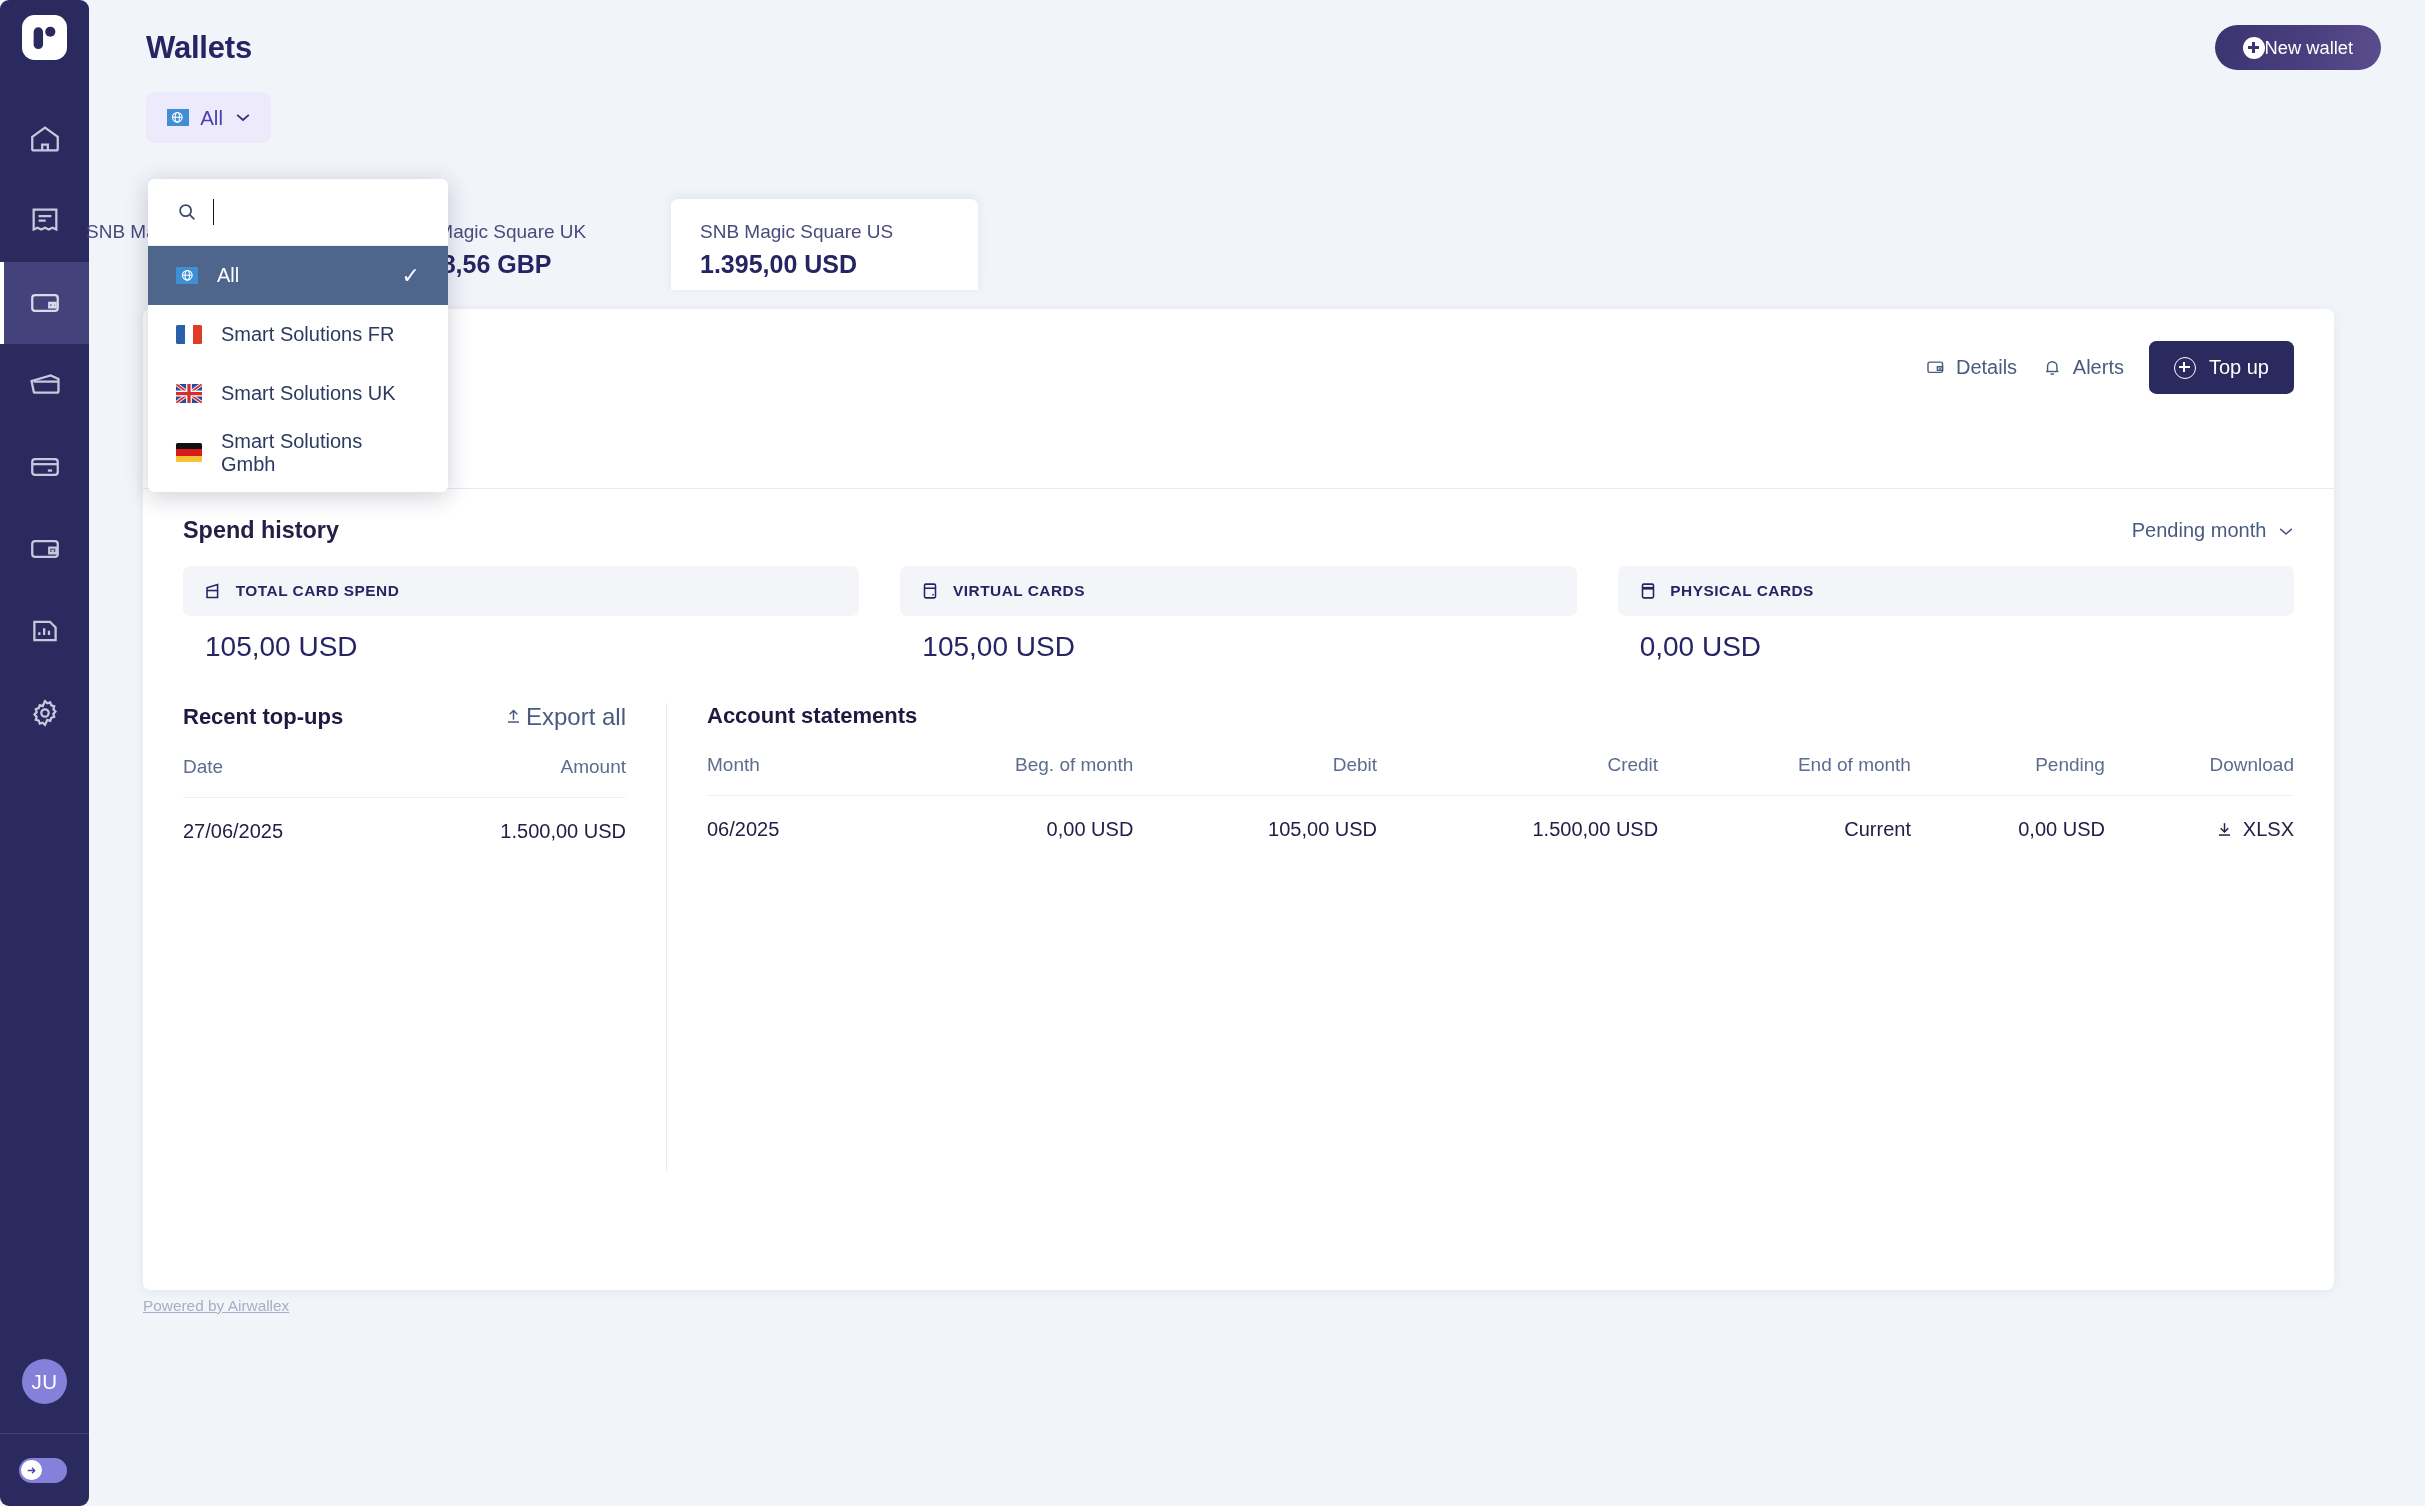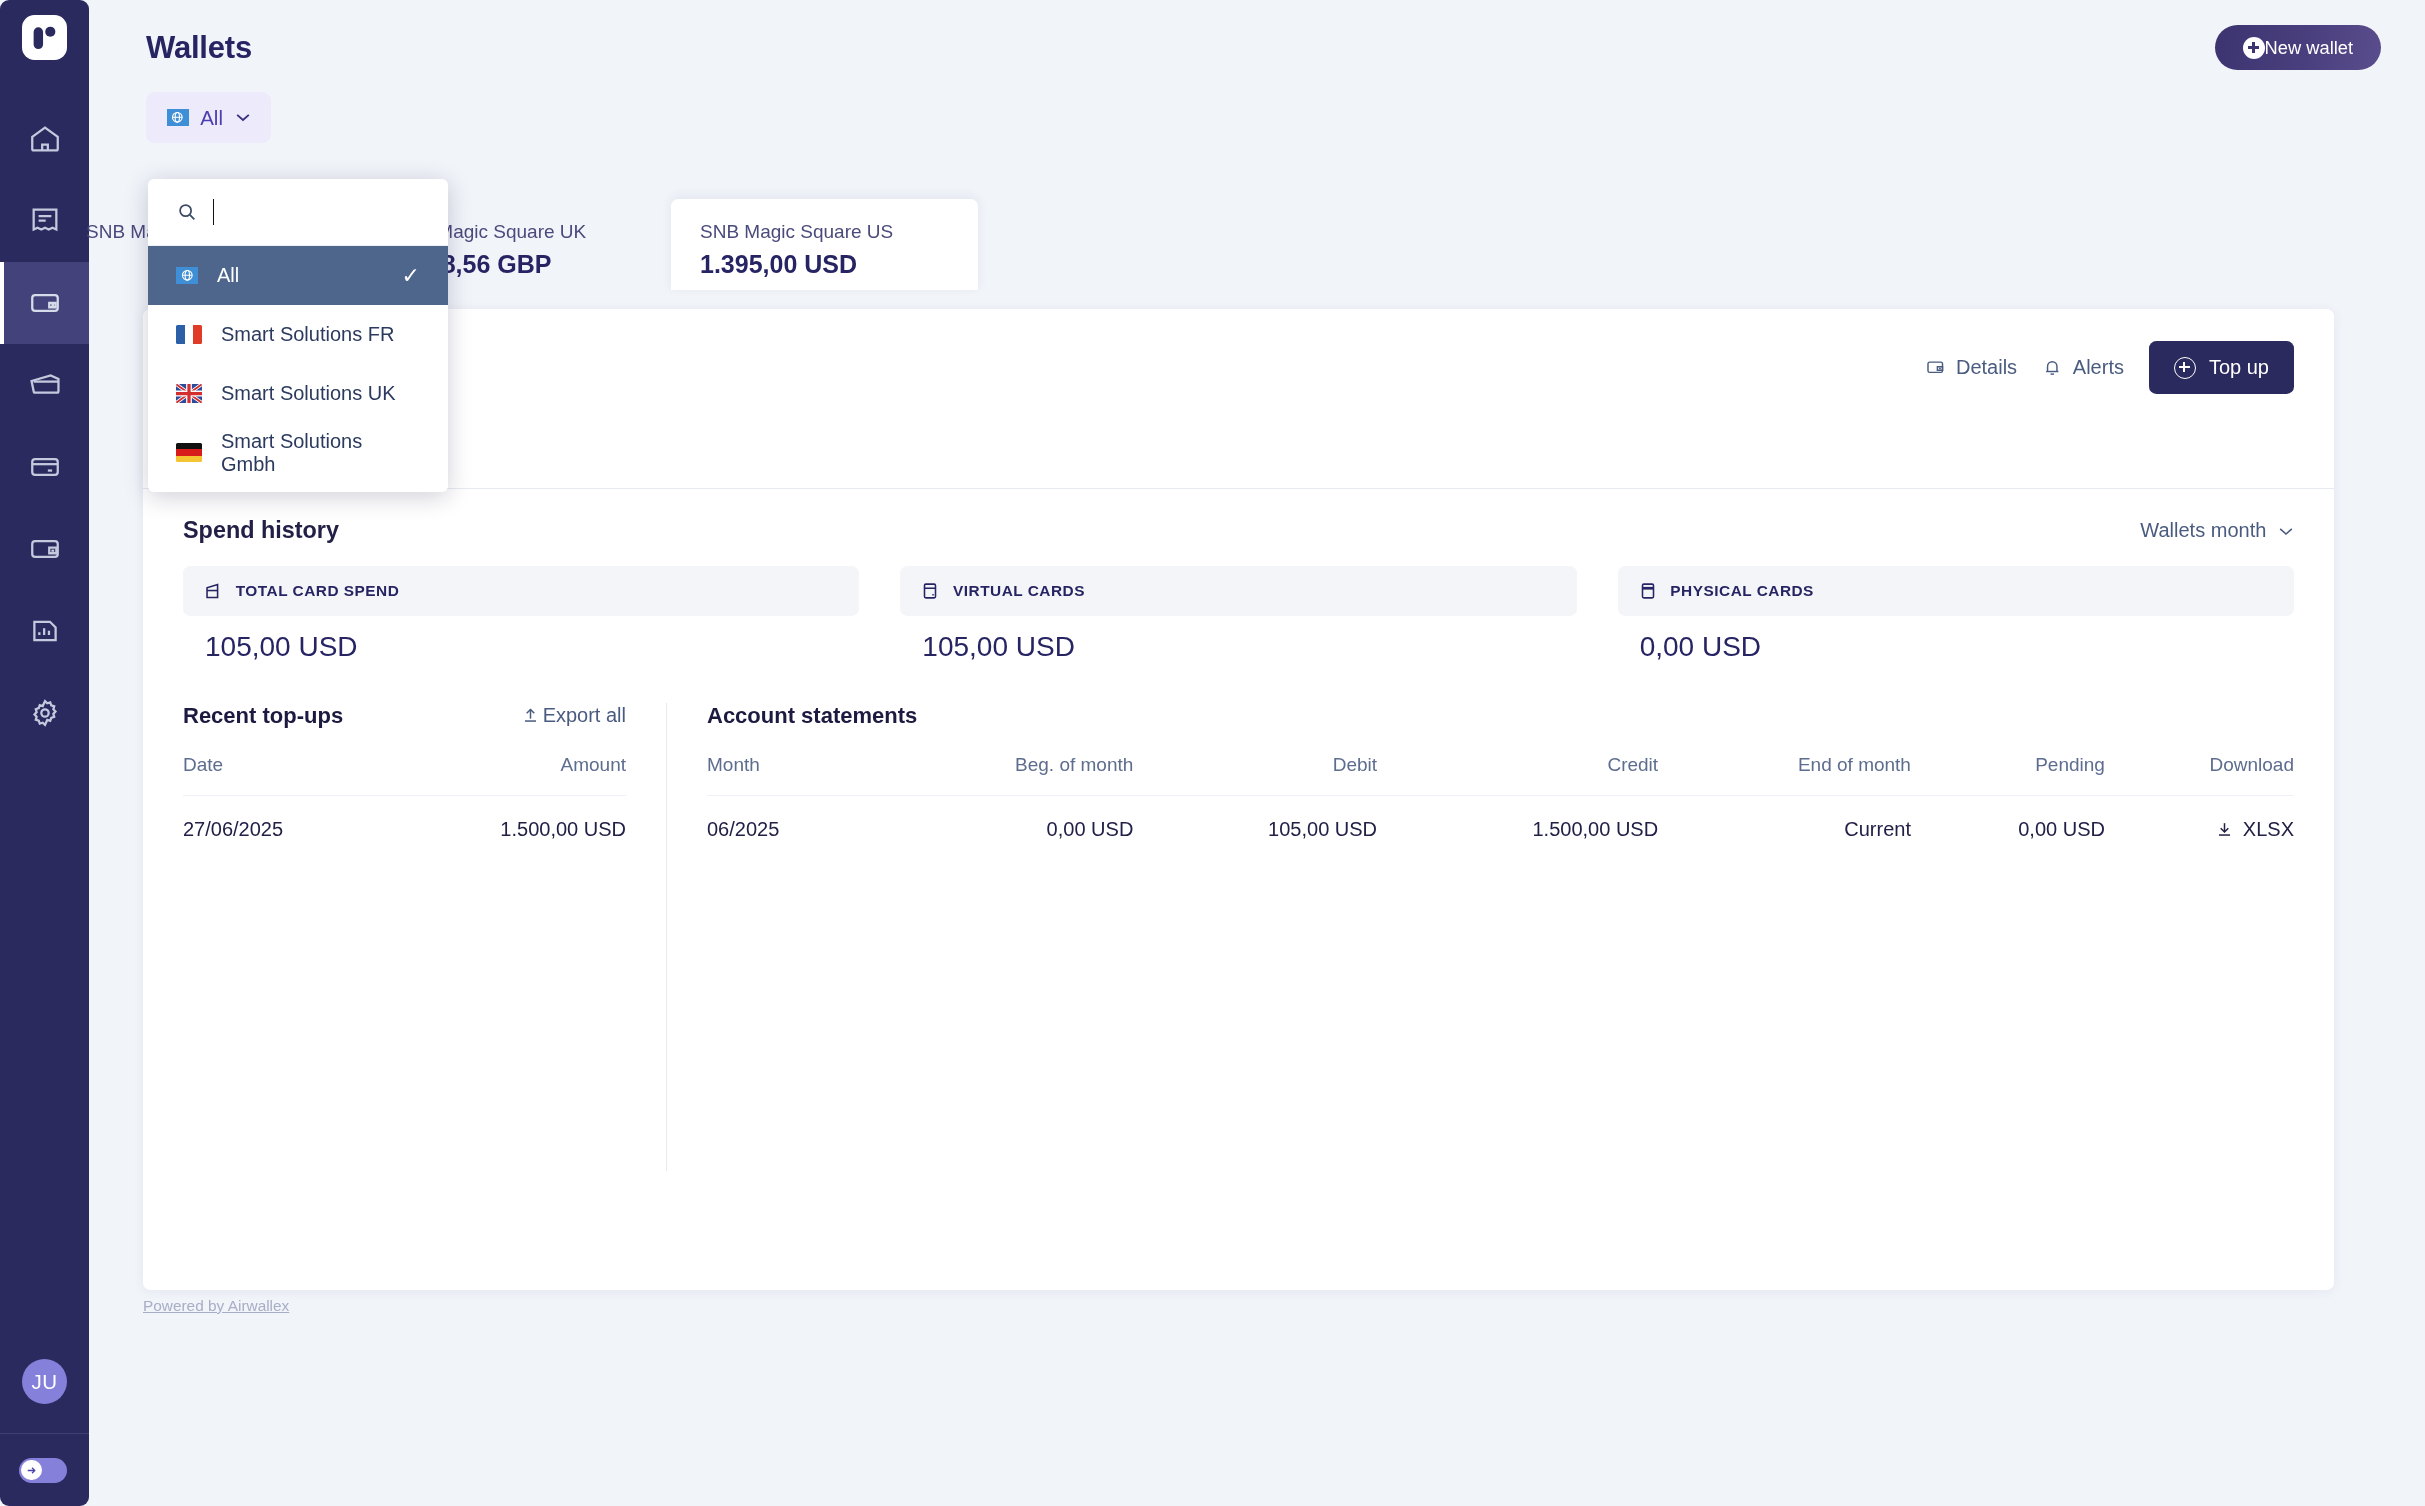--- a/index.html
+++ b/index.html
@@ -182,21 +182,21 @@
   
   .tables { display: flex; margin-top: 40px; height: 468px; }
   .tbl-left { width: 524px; padding: 0 40px 0 40px; border-right: 0.7px solid #e7eaf1; }
   .tbl-right { flex: 1; padding: 0 40px 0 40px; }
   .tbl-head-row {
     display: flex; align-items: center; justify-content: space-between;
   }
   .tbl-title { font-size: 22px; color: #1c1a40; font-weight: 700; }
   .export-link {
     display: flex; align-items: center; gap: 3px;
-    color: #4a5b80; font-size: 20px; cursor: pointer;
+    color: #4a5b80; font-size: 24px; cursor: pointer;
   }
   table { width: 100%; border-collapse: collapse; margin-top: 25px; }
   th {
     font-weight: 400; font-size: 19px; color: #5d6d8e;
     padding-bottom: 19px; text-align: right; white-space: nowrap;
   }
   th:first-child { text-align: left; }
   td {
     font-size: 20px; color: #222046; padding-top: 22px; text-align: right; white-space: nowrap; margin-top: 20px;
   }
@@ -415,21 +415,21 @@
           <span>Top up</span>
         </button>
       </div>
     </div>
 
     <div class="card-divider"></div>
 
     <div class="spend-head">
       <div class="spend-title">Spend history</div>
       <div class="period-select">
-        <span>Wallets month</span>
+        <span>Pending month</span>
         <svg width="16" height="10.2" viewBox="0 0 22 14" fill="none" stroke="#4a5b80" stroke-width="2.2">
             <path d="M3 4l8 7 8-7"></path>
           </svg>
       </div>
     </div>
 
     <div class="stats-row">
       <div class="stat">
         <div class="stat-bar">
           <svg width="22" height="22" viewBox="0 0 24 24" fill="none" stroke="#272463" stroke-width="1.7">

